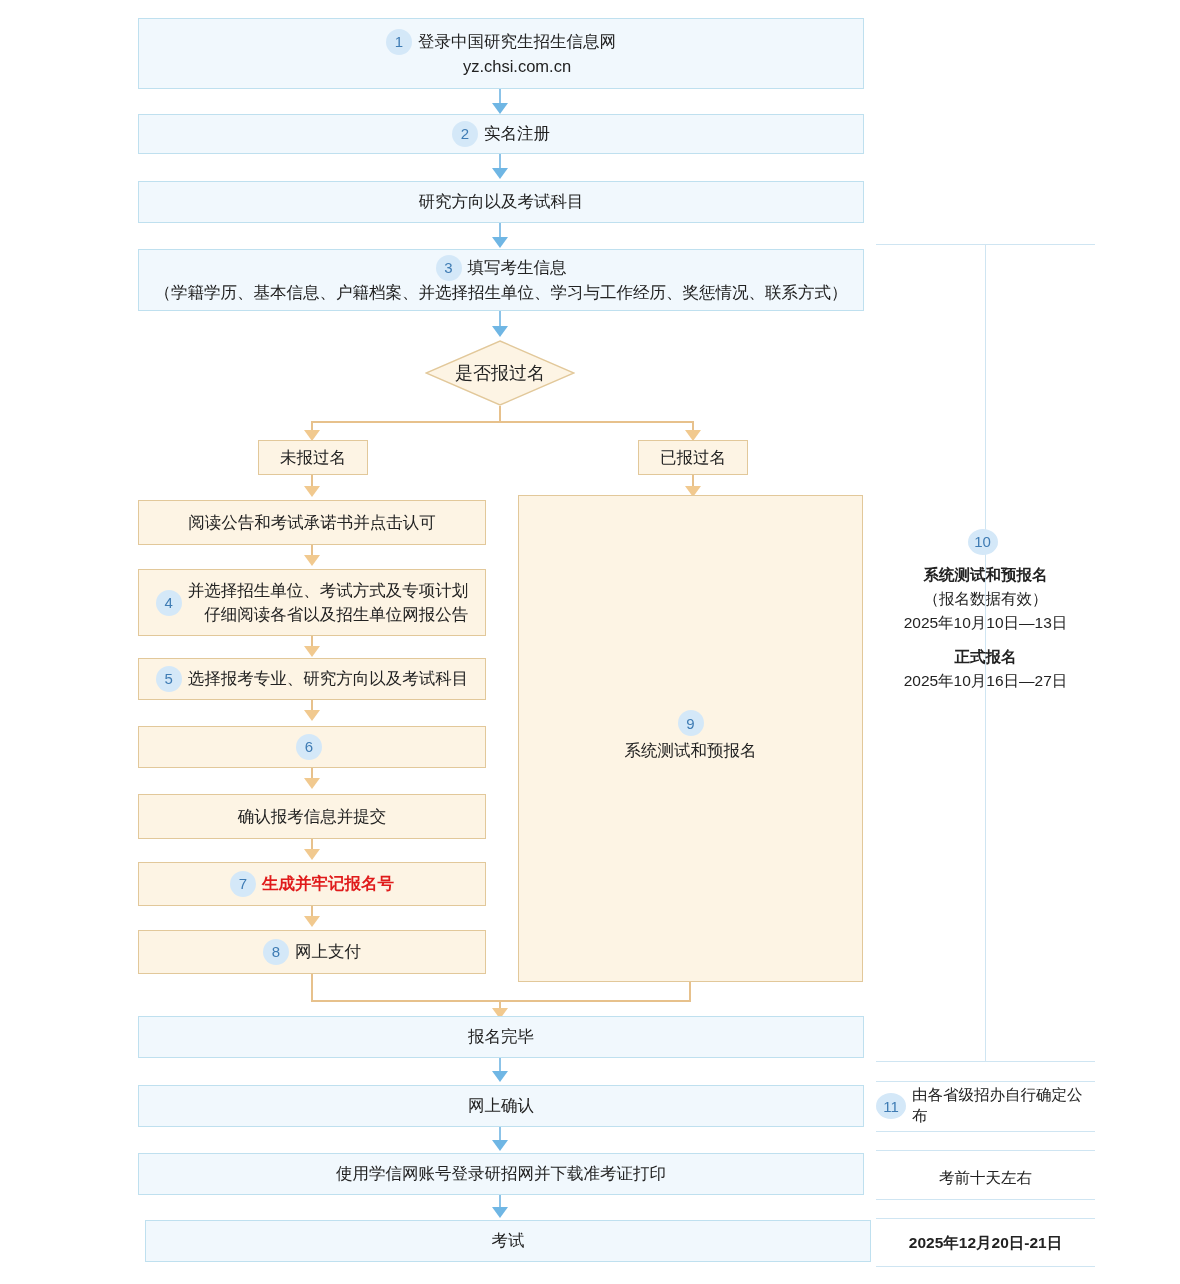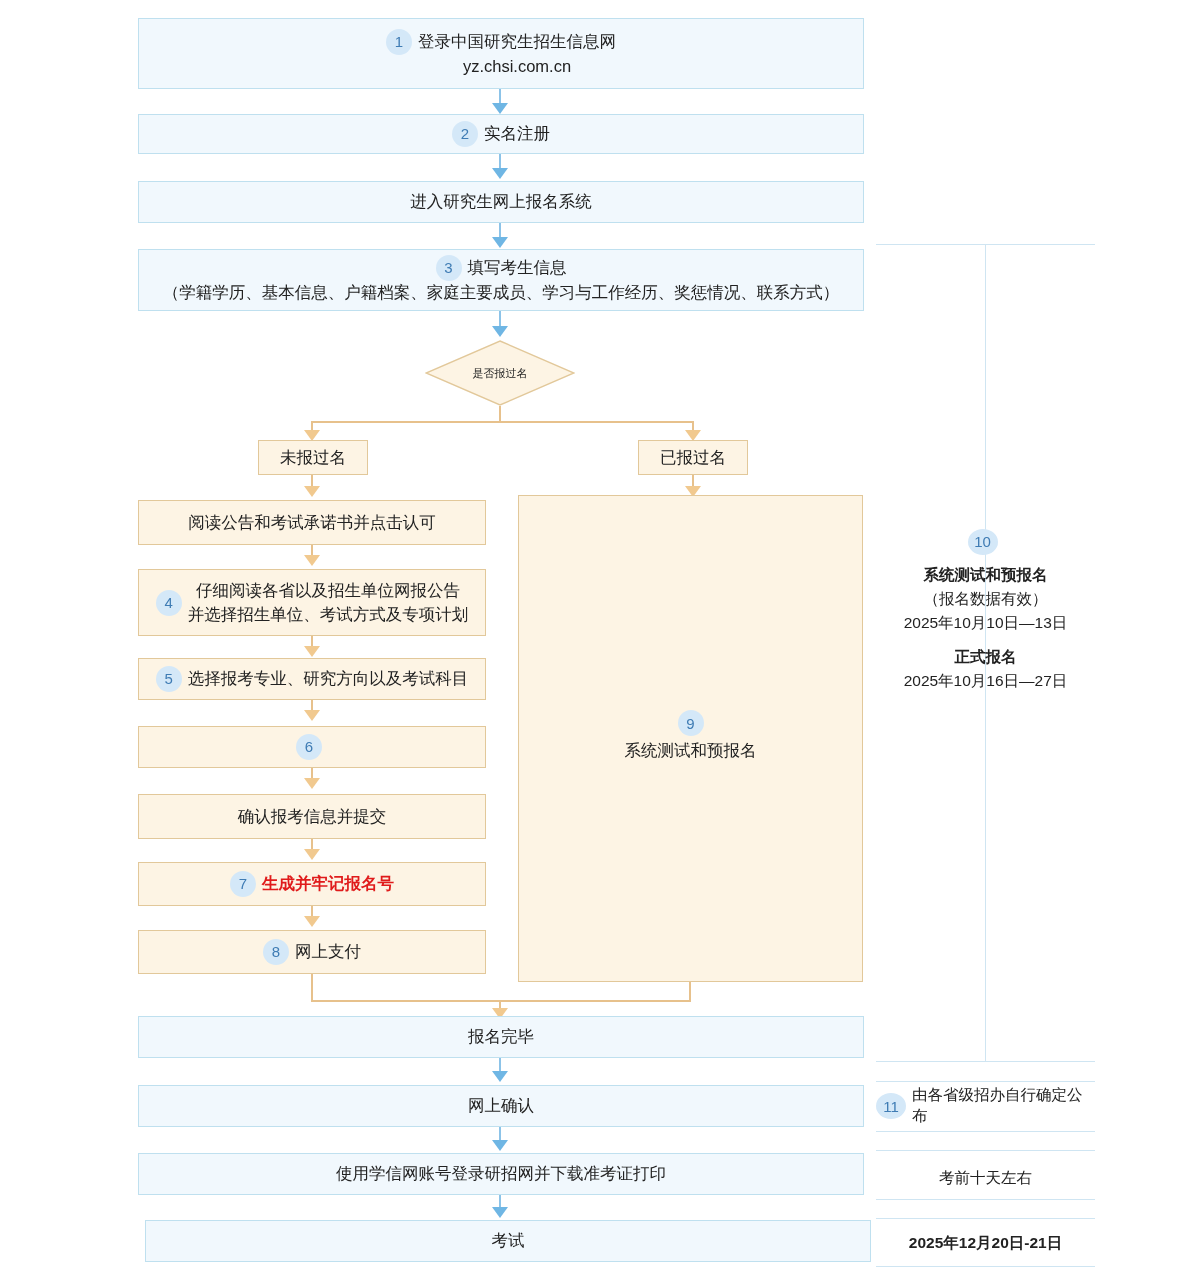--- a/index.html
+++ b/index.html
@@ -20,21 +20,21 @@
   .node .txt{display:inline-block;}
 
   .blue{
     background:#f1f8fd;
     border:1px solid #bfe0ef;
     font-size:16.5px;color:#222;
   }
   .orange{
     background:#fdf4e4;
     border:1px solid #e2c89a;
-    font-size:16.5px;color:#222;
+    font-size:16.5px;color:#222;text-align:right;
   }
 
   
   .bigbox{
     background:#fdf4e4;border:1px solid #e2c89a;
     display:block;position:absolute;box-sizing:border-box;
   }
   .bigbox .inner{
     position:absolute;left:0;right:0;top:214px;text-align:center;font-size:16.5px;
   }
@@ -52,21 +52,21 @@
 
   
   .diamond{
     position:absolute;
     width:150px;height:66px;
   }
   .diamond svg{display:block;}
   .diamond .dlabel{
     position:absolute;left:0;top:0;width:150px;height:66px;
     display:flex;align-items:center;justify-content:center;
-    font-size:11px;color:#222;
+    font-size:18px;color:#222;
   }
 
   
   .ln{position:absolute;}
   .vline-blue{background:#8cc3e8;width:2px;}
   .vline-or{background:#e7c18c;width:2px;}
   .hline-or{background:#e7c18c;height:2px;}
   .arw{position:absolute;width:0;height:0;}
   .arw-blue{border-left:8px solid transparent;border-right:8px solid transparent;border-top:11px solid #6fb6e4;}
   .arw-or{border-left:8px solid transparent;border-right:8px solid transparent;border-top:11px solid #f1c98f;}
@@ -100,32 +100,32 @@
   <div class="node blue" style="left:138px;top:114px;width:726px;height:40px;">
     <div class="row-inline">
       <span class="badge">2</span>
       <span>实名注册</span>
     </div>
   </div>
   <div class="ln vline-blue" style="left:499px;top:154px;height:16px;"></div>
   <div class="arw arw-blue" style="left:492px;top:168px;"></div>
 
   <div class="node blue" style="left:138px;top:181px;width:726px;height:42px;">
-    <span class="txt">进入研究生网上报名系统</span>
+    <span class="txt">研究方向以及考试科目</span>
   </div>
   <div class="ln vline-blue" style="left:499px;top:223px;height:17px;"></div>
   <div class="arw arw-blue" style="left:492px;top:237px;"></div>
 
   <div class="node blue" style="left:138px;top:249px;width:726px;height:62px;">
     <div class="txt">
       <div class="row-inline">
         <span class="badge">3</span>
         <span>填写考生信息</span>
       </div>
-      <div>（学籍学历、基本信息、户籍档案、家庭主要成员、学习与工作经历、奖惩情况、联系方式）</div>
+      <div>（学籍学历、基本信息、户籍档案、并选择招生单位、学习与工作经历、奖惩情况、联系方式）</div>
     </div>
   </div>
   <div class="ln vline-blue" style="left:499px;top:311px;height:18px;"></div>
   <div class="arw arw-blue" style="left:492px;top:326px;"></div>
 
   <div class="diamond" style="left:425px;top:340px;">
     <svg width="150" height="66" viewBox="0 0 150 66">
       <polygon points="75,1 149,33 75,65 1,33" fill="#fdf4e4" stroke="#e2c89a" stroke-width="1.4"></polygon>
     </svg>
     <div class="dlabel">
@@ -155,22 +155,22 @@
   <div class="node orange" style="left:138px;top:500px;width:348px;height:45px;">
     <span>阅读公告和考试承诺书并点击认可</span>
   </div>
   <div class="ln vline-or" style="left:311px;top:545px;height:12px;"></div>
   <div class="arw arw-or" style="left:304px;top:555px;"></div>
 
   <div class="node orange" style="left:138px;top:569px;width:348px;height:67px;">
     <div class="row-inline" style="width:100%;">
       <span class="badge">4</span>
       <span class="txt">
+        <span style="display:block;">并选择招生单位、考试方式及专项计划</span>
         <span style="display:block;">仔细阅读各省以及招生单位网报公告</span>
-        <span style="display:block;">并选择招生单位、考试方式及专项计划</span>
       </span>
     </div>
   </div>
   <div class="ln vline-or" style="left:311px;top:636px;height:12px;"></div>
   <div class="arw arw-or" style="left:304px;top:646px;"></div>
 
   <div class="node orange" style="left:138px;top:658px;width:348px;height:42px;">
     <div class="row-inline">
       <span class="badge">5</span>
       <span>选择报考专业、研究方向以及考试科目</span>

